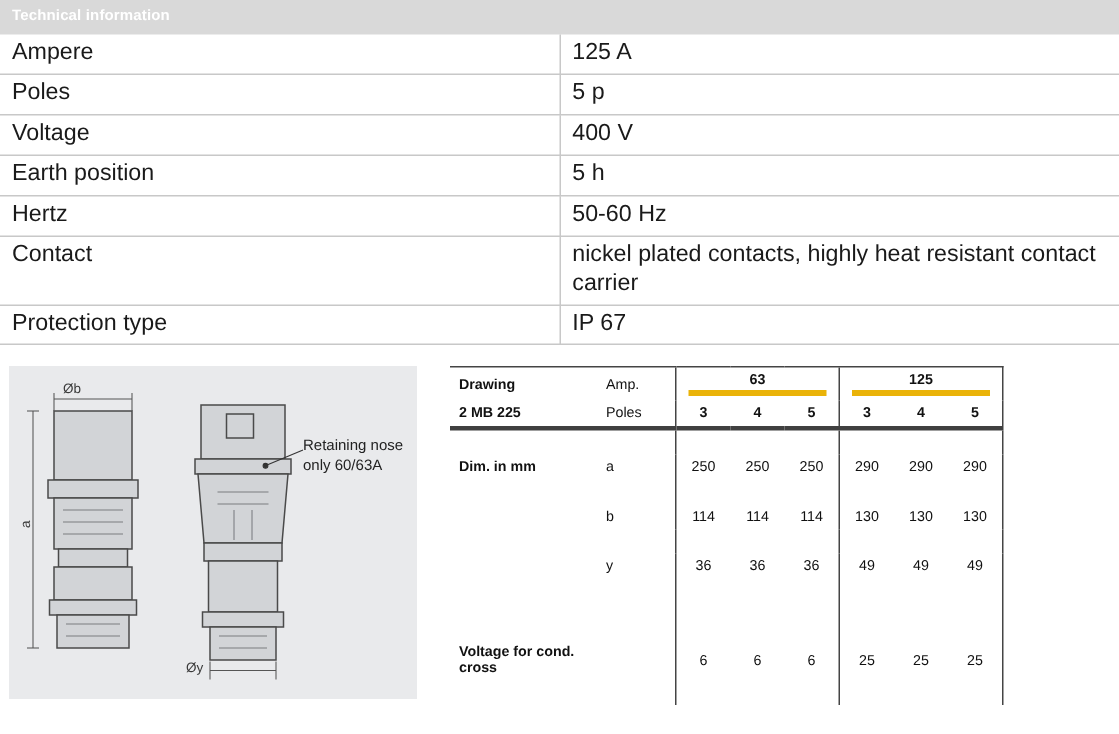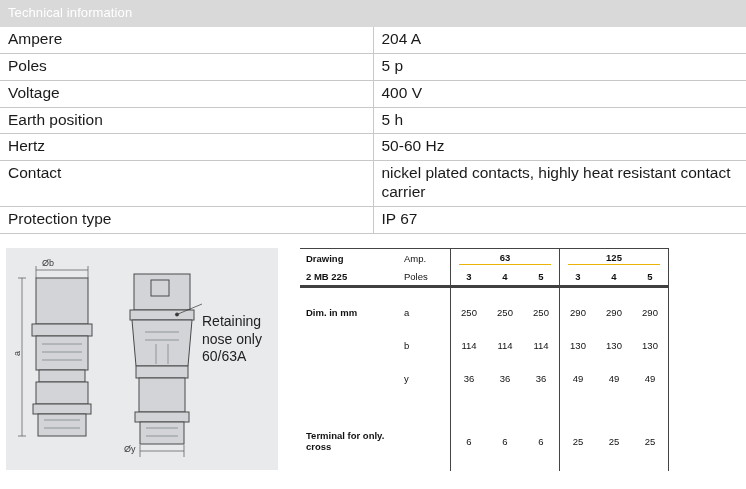--- a/index.html
+++ b/index.html
@@ -22,24 +22,25 @@
     box-sizing: border-box;
   }
   table.tech {
     border-collapse: collapse;
     width: 746px;
     table-layout: fixed;
   }
   table.tech td.header {
     background: #d9d9d9;
     color: #ffffff;
-    font-size: 13px;
+    font-size: 10px;
     padding: 5px 8px 6px 8px;
     border: none;
     letter-spacing: 0.1px;
+    font-weight: bold;
   }
   table.tech td {
     border-bottom: 1px solid #c8c8c8;
     font-size: 15.5px;
     padding: 3px 8px 4px 8px;
     vertical-align: top;
     line-height: 1.22;
   }
   table.tech tr td.label {
     width: 256px;
@@ -76,25 +77,24 @@
     color: #3a3a3a;
     font-family: "Liberation Sans", sans-serif;
   }
   .db-label { left: 36px; top: 10px; }
   .dy-label { left: 118px; top: 196px; }
   .a-label  { left: 6px; top: 108px; transform: rotate(-90deg); transform-origin: left top; }
   .note-label {
     position: absolute;
     left: 196px;
     top: 48px;
-    font-size: 14px;
+    font-size: 10px;
     color: #222;
     line-height: 1.25;
     width: 76px;
-    margin-top: 17px;
   }
 
   
   .dim-table-wrap {
     margin-left: 22px;
     flex: 0 0 auto;
   }
   table.dims {
     border-collapse: collapse;
     font-size: 9.5px;
@@ -125,37 +125,37 @@
   table.dims .grp {
     font-weight: bold;
   }
   table.dims tr.head-top td { border-top: 1px solid #444; }
   table.dims tr.head-bot td { border-bottom: 3px solid #404040; }
   .vsep-left { border-left: 1px solid #444; }
   .vsep-right { border-right: 1px solid #444; }
   .spacer-row td { height: 10px; }
   .grp-underline {
     display: inline-block;
-    border-bottom: 1px solid #eab308;
+    border-bottom: 4px solid #eab308;
     padding: 0 2px 1px 2px;
     min-width: 88px;
   }
 </style>
 </head>
 <body>
 
 <div class="tech-wrap">
   <table class="tech">
     <tbody>
       <tr>
         <td class="header" colspan="2">Technical information</td>
       </tr>
       <tr>
         <td class="label">Ampere</td>
-        <td class="value">204 A</td>
+        <td class="value">125 A</td>
       </tr>
       <tr>
         <td class="label">Poles</td>
         <td class="value">5 p</td>
       </tr>
       <tr>
         <td class="label">Voltage</td>
         <td class="value">400 V</td>
       </tr>
       <tr>
@@ -343,21 +343,21 @@
           <td></td>
           <td class="vsep-left"></td>
           <td></td>
           <td></td>
           <td class="vsep-left"></td>
           <td></td>
           <td class="vsep-right"></td>
         </tr>
 
         <tr>
-          <td class="lbl">Terminal for only. cross</td>
+          <td class="lbl">Voltage for cond. cross</td>
           <td class="sub"></td>
           <td class="col vsep-left">6</td>
           <td class="col">6</td>
           <td class="col">6</td>
           <td class="col vsep-left">25</td>
           <td class="col">25</td>
           <td class="col vsep-right">25</td>
         </tr>
 
         <tr class="spacer-row">

